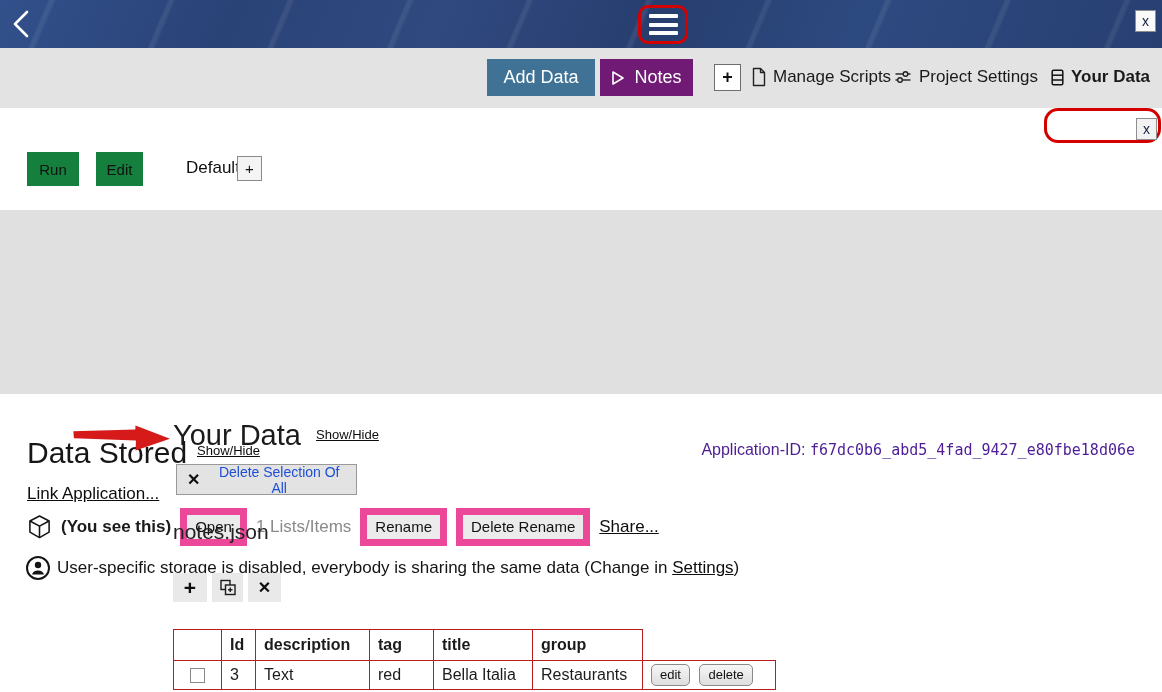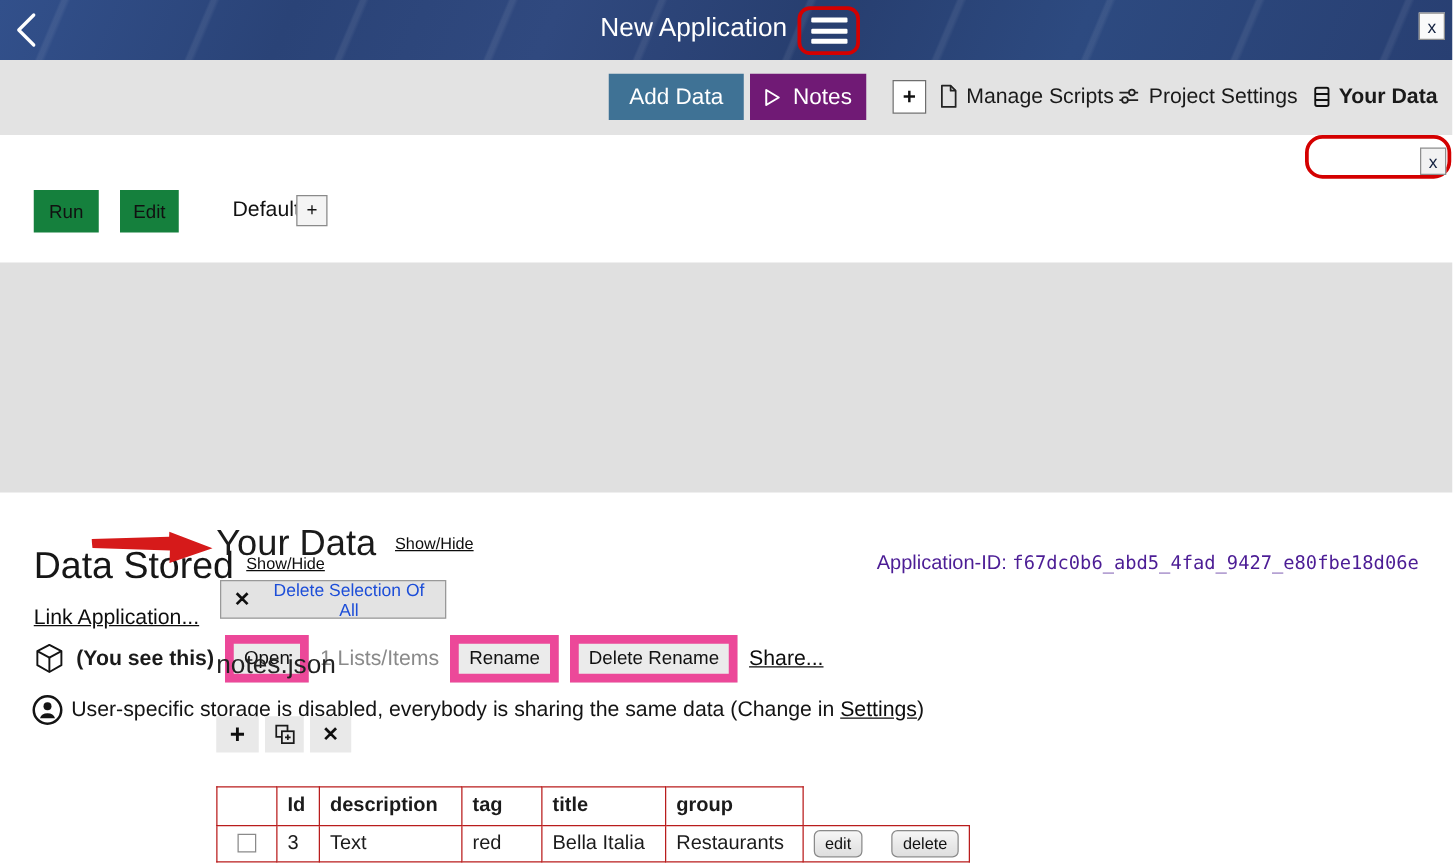--- a/index.html
+++ b/index.html
@@ -124,37 +124,36 @@
   .col-tag { width:64px; } .col-title { width:99px; } .col-group { width:110px; }
   .col-actions { width:133px; }
   .nob { border:none !important; background:#fff; }
   .chk-cell { text-align:center !important; }
   .checkbox { display:inline-block; width:15px; height:15px; background:#fff; border:1px solid #8a8a8a; vertical-align:middle; cursor:pointer; }
   .row-btn {
     font-size:13px; color:#111; cursor:pointer; padding:2px 8px 3px;
     border:1px solid #8a8a8a; border-radius:5px;
     background:linear-gradient(#f6f6f6,#dedede); font-family:"Liberation Sans",sans-serif;
   }
-  .row-btn + .row-btn { margin-left:19px; }
+  .row-btn + .row-btn { margin-left:5px; }
   svg { display:block; }
 </style>
 </head>
 <body>
 
 <div class="screen">
 
   <header class="topbar">
     <button class="back-btn">
       <span>
         <svg width="24" height="30" viewBox="0 0 24 30">
           <polyline points="17,3 5,15 17,27" fill="none" stroke="#ffffff" stroke-width="2.6" stroke-linecap="round" stroke-linejoin="round"></polyline>
         </svg>
       </span>
     </button>
-    <div class="topbar-title">New Application</div>
     <div class="menu-hl">
       <button class="hamburger" aria-label="menu">
         <span class="bar"></span>
         <span class="bar"></span>
         <span class="bar"></span>
       </button>
     </div>
     <button class="sq-close topbar-close">x</button>
   </header>
 

